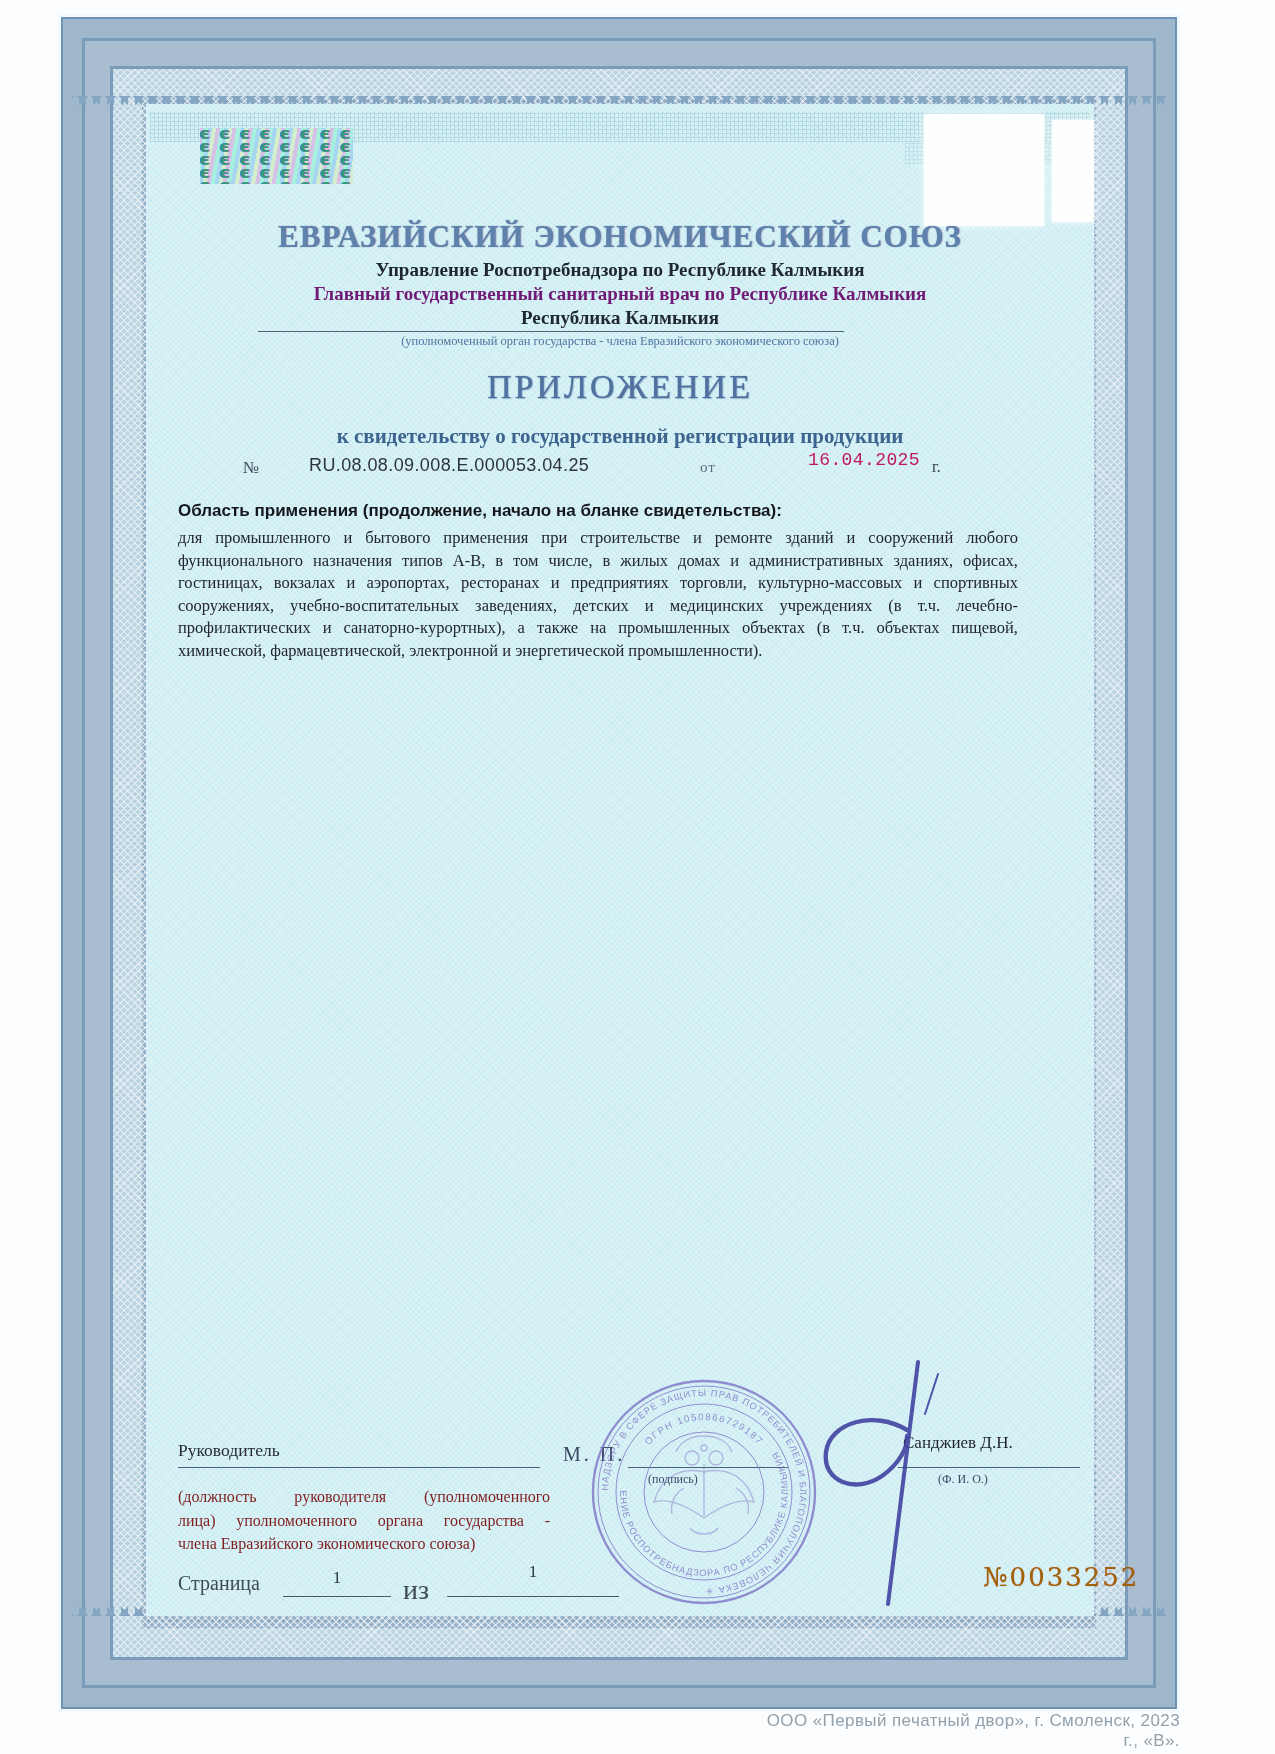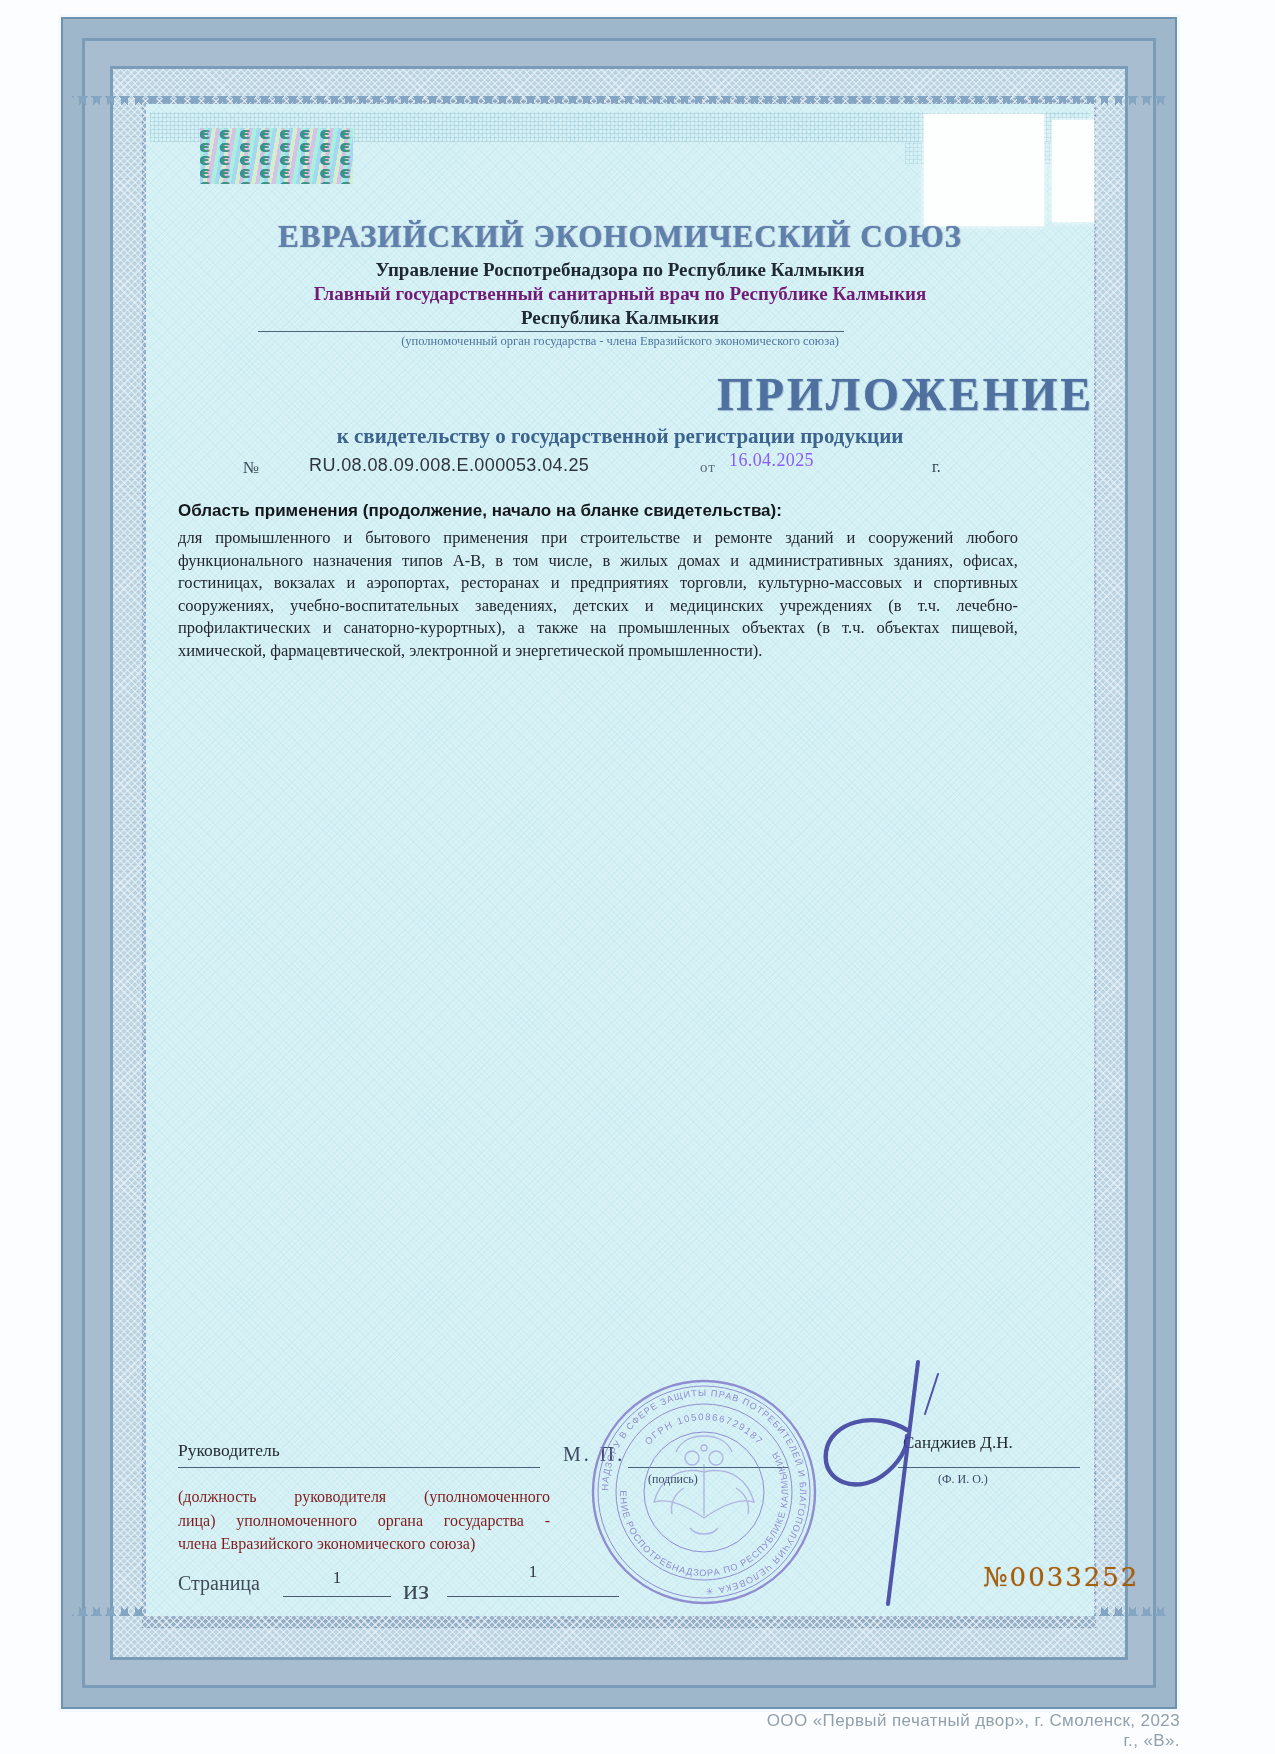--- a/index.html
+++ b/index.html
@@ -50,27 +50,27 @@
   
   .t{position:absolute;white-space:nowrap;}
   .center{left:146px;width:948px;text-align:center;}
   .eaeu-title{top:219px;font-size:31px;font-weight:bold;letter-spacing:1px;color:#5e82ab;
     text-shadow:1px 0 1px rgba(150,90,140,.35),0 0 1px rgba(94,130,171,.8);}
   .org1{top:259px;font-size:19px;font-weight:bold;color:#1f2732;}
   .org2{top:283px;font-size:19px;font-weight:bold;color:#701a75;}
   .org3{top:307px;font-size:19px;font-weight:bold;color:#1f2732;}
   .rule{position:absolute;left:258px;top:331px;width:586px;height:1px;background:#4e6377;}
   .org-cap{top:334px;font-size:12.5px;color:#4f74a0;}
-  .doc-title{top:368px;font-size:46px;font-weight:bold;letter-spacing:3px;color:#50719f;
-    text-shadow:0 0 1px rgba(80,113,159,.9),1px 1px 1px rgba(80,113,159,.4);text-align:right;}
+  .doc-title{top:368px;font-size:34px;font-weight:normal;letter-spacing:3px;color:#50719f;
+    text-shadow:0 0 1px rgba(80,113,159,.9),1px 1px 1px rgba(80,113,159,.4);}
   .doc-sub{top:424px;font-size:21px;font-weight:bold;color:#3c648e;}
   .no-label{left:243px;top:458px;font-size:17px;color:#3d4c5c;}
   .no-value{left:293px;top:455px;font-size:18px;font-family:"Liberation Sans",sans-serif;color:#2e343c;letter-spacing:.4px;margin-left:16px;}
   .ot-label{left:700px;top:459px;font-size:15px;color:#5a6b7a;letter-spacing:1px;}
-  .date-value{left:729px;top:450px;font-size:18px;font-family:Liberation Serif, serif;color:#8b5cf6;letter-spacing:.4px;}
+  .date-value{left:808px;top:450px;font-size:18px;font-family:Liberation Mono, monospace;color:#be185d;letter-spacing:.4px;}
   .g-label{left:932px;top:458px;font-size:16px;color:#33404d;}
   
   .scope-head{position:absolute;left:178px;top:501px;font-family:"Liberation Sans",sans-serif;
     font-size:17px;font-weight:bold;color:#14171c;}
   .scope-par{position:absolute;left:178px;top:527px;width:840px;font-size:16.5px;line-height:22.6px;
     text-align:justify;color:#23262e;white-space:normal;}
   
   .sig-line{position:absolute;height:1px;background:#49607c;}
   .ruk{left:178px;top:1440px;font-size:17.5px;color:#262b33;}
   .mp{left:563px;top:1443px;font-size:20px;letter-spacing:3px;color:#3c4864;}

